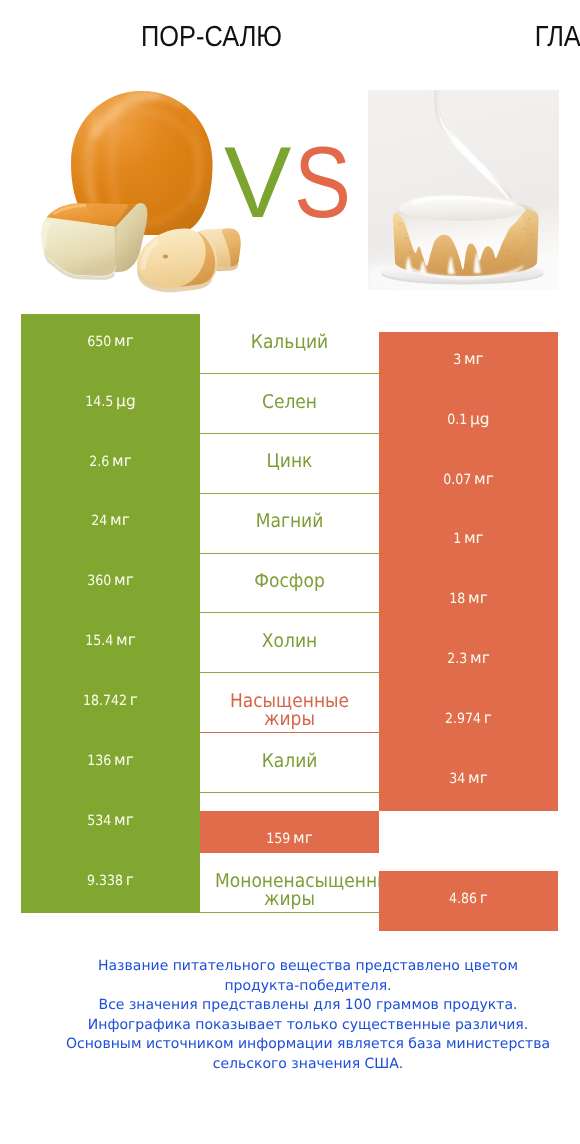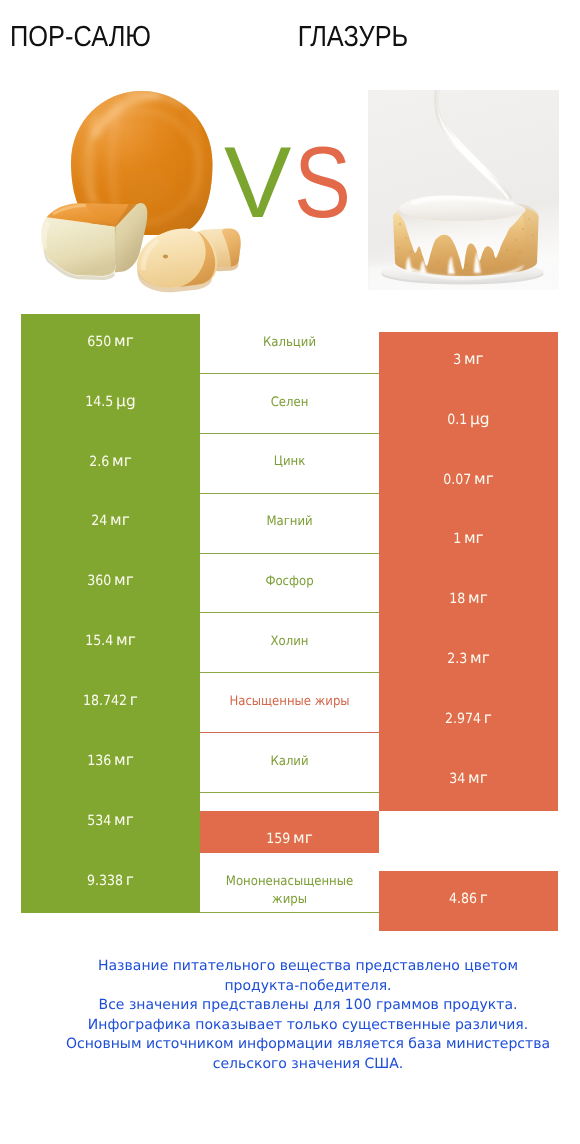--- a/index.html
+++ b/index.html
@@ -2,22 +2,22 @@
 <html><head>
 <meta charset="utf-8">
 <style>
   html,body{margin:0;padding:0;}
   body{width:580px;height:1144px;background:#ffffff;-webkit-font-smoothing:antialiased;text-rendering:geometricPrecision;
        font-family:"DejaVu Sans","Liberation Sans",sans-serif;overflow:hidden;}
   .page{position:relative;width:580px;height:1144px;background:#fff;}
 
   
   .title{position:absolute;top:24px;font-size:29px;line-height:26px;color:#111111;
-         text-align:left;font-weight:400;letter-spacing:0px;
-         font-family:"Liberation Sans",sans-serif;}
+         text-align:right;font-weight:400;letter-spacing:0px;
+         font-family:"Liberation Sans",sans-serif;padding-left:40px;}
   .title > span{display:inline-block;transform:scaleX(0.876);}
   #title-left{left:0;width:252px;}
   #title-right{left:290px;width:323px;}
 
   
   #cheese-art{position:absolute;left:40px;top:75px;width:245px;height:225px;}
   #cake-art{position:absolute;left:368px;top:90px;width:191px;height:200px;}
 
   .vs{position:absolute;left:224px;top:133px;font-size:101px;line-height:100px;
       font-weight:400;font-family:"Liberation Sans",sans-serif;letter-spacing:0px;}
@@ -33,21 +33,21 @@
   .cell.left{background:#82a730;color:#fbfbf0;}
   .cell.right{background:#e16c4b;color:#fbfbf0;margin-top:18px;}
   .cell.mid{background:#ffffff;}
   .inner{position:absolute;left:0;right:0;top:50%;transform:translateY(-50%);
          margin-top:-4.2px;text-align:center;}
   .cell.mid{overflow:hidden;}
   .cell.mid .inner{left:15px;right:15px;top:19.7px;transform:none;margin-top:0;}
   .val{white-space:nowrap;}
   .num{font-size:14px;font-family:"DejaVu Sans Condensed","DejaVu Sans",sans-serif;}
   .unit{font-size:15.4px;font-family:"DejaVu Sans","Liberation Sans",sans-serif;margin-left:-2.4px;}
-  .lbl{font-size:13px;font-family:"DejaVu Sans Condensed","DejaVu Sans",sans-serif;line-height:17.9px;
+  .lbl{font-size:19px;font-family:"DejaVu Sans Condensed","DejaVu Sans",sans-serif;line-height:17.9px;
        display:block;white-space:nowrap;}
   .lbl.wrap{white-space:normal;}
   .row.green .cell.mid{color:#7d9e37;}
   .row.orange .cell.mid{color:#d4674a;}
   .row.green .cell.mid::after{content:"";position:absolute;left:0;right:0;bottom:0;
         height:1px;background:#8aa845;}
   .row.orange .cell.mid::after{content:"";position:absolute;left:0;right:0;bottom:0;
         height:1px;background:#cd6b4e;}
 
   

